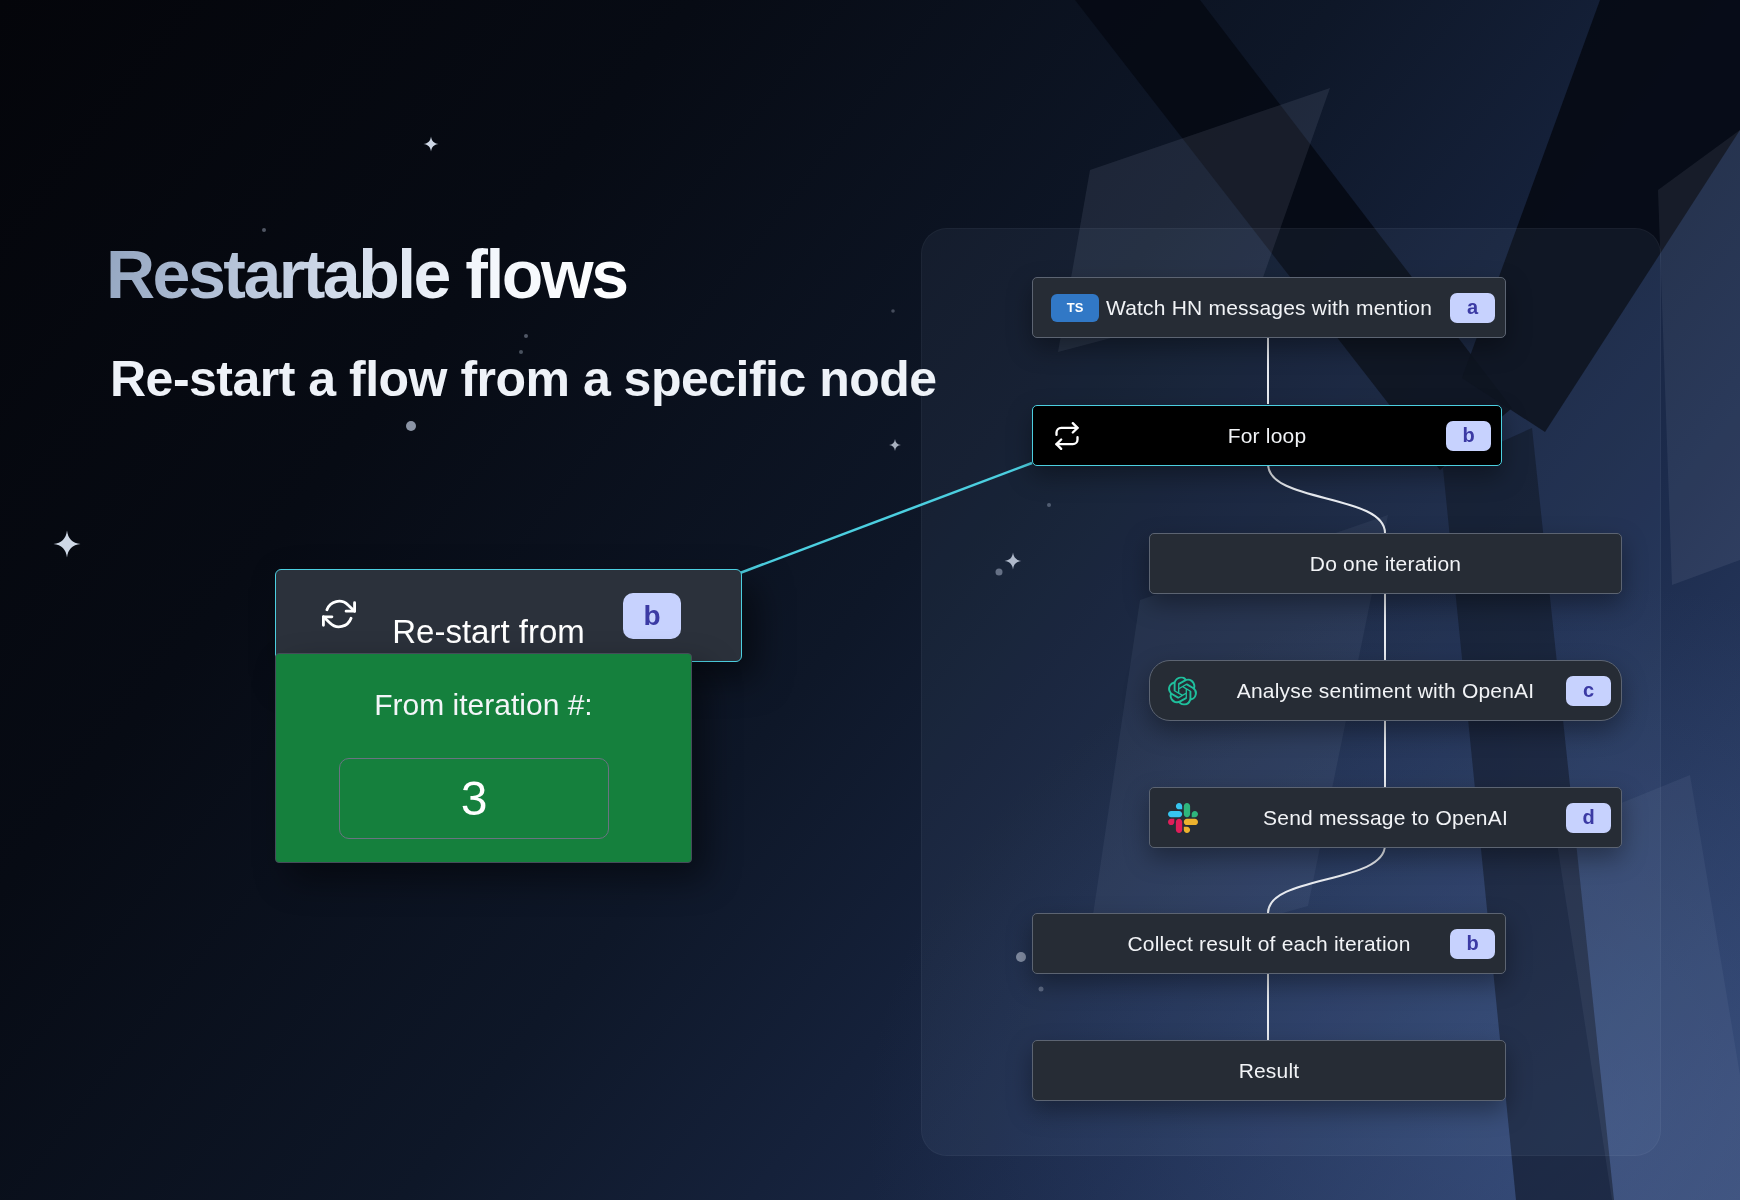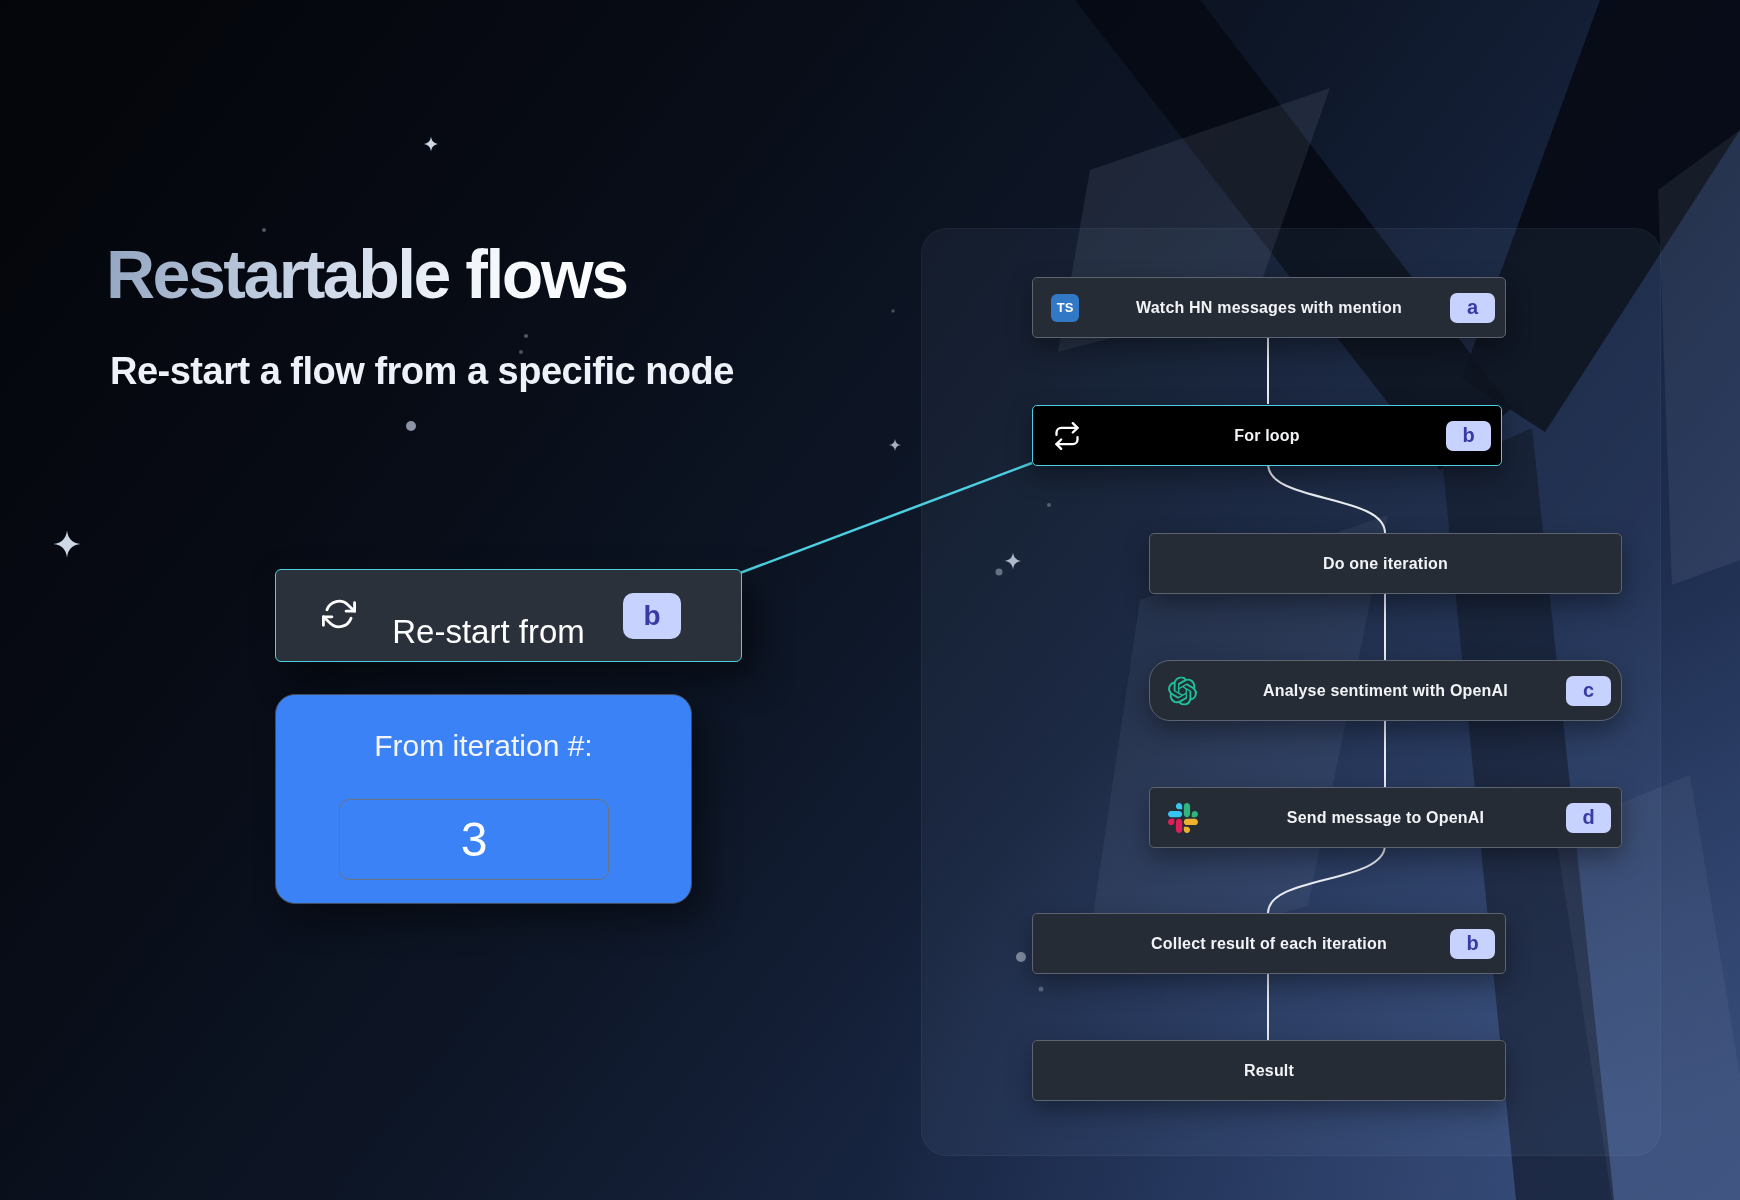--- a/index.html
+++ b/index.html
@@ -15,60 +15,60 @@
   #bg-shapes{position:absolute;left:0;top:0;width:1740px;height:1200px;z-index:0;pointer-events:none;}
   
   #title{
     left:106px;top:193px;z-index:3;
     font-size:68px;font-weight:800;letter-spacing:-2.5px;line-height:1.05;
     background:linear-gradient(105deg,#93a5c0 0%,#c3cfe2 35%,#f1f5fb 68%,#ffffff 100%);
     -webkit-background-clip:text;background-clip:text;color:transparent;
   }
   #subtitle{
     left:110px;top:350px;z-index:3;
-    font-size:38px;font-weight:700;color:#eef2f8;letter-spacing:-0.5px;
+    font-size:50px;font-weight:700;color:#eef2f8;letter-spacing:-0.5px;
   }
   
   #flow-panel{
     left:921px;top:228px;width:738px;height:926px;z-index:1;
     background:rgba(146,168,212,0.07);
     border:1px solid rgba(255,255,255,0.04);
     border-radius:26px;
   }
   #connectors{position:absolute;left:0;top:0;width:1740px;height:1200px;z-index:2;pointer-events:none;}
   
   .node{
     position:absolute;z-index:3;height:59px;
     background:#262c35;border:1px solid #5c6472;border-radius:5px;
     box-shadow:0 10px 24px rgba(0,0,0,0.35);
   }
   .node .nlabel{
     position:absolute;left:0;right:0;top:0;bottom:0;
     display:flex;align-items:center;justify-content:center;
-    color:#f1f3f6;font-size:16px;font-weight:700;letter-spacing:0.2px;
+    color:#f1f3f6;font-size:21px;font-weight:400;letter-spacing:0.2px;
   }
   .node .nicon{
     position:absolute;left:18px;top:50%;transform:translateY(-50%);
     display:flex;align-items:center;justify-content:center;
   }
   .nbadge{
     position:absolute;right:10px;top:50%;transform:translateY(-50%);
     min-width:45px;height:30px;border-radius:7px;
     background:#c7d2fe;color:#3b3aa4;font-size:20px;font-weight:700;
     display:flex;align-items:center;justify-content:center;
   }
   .n1{left:1032px;top:277px;width:472px;}
   .n2{left:1032px;top:405px;width:468px;border:1.5px solid #4ccfe0;background:#000000;}
   .n3{left:1149px;top:533px;width:471px;text-align:center;}
   .n4{left:1149px;top:660px;width:471px;border-radius:21px;}
   .n5{left:1149px;top:787px;width:471px;}
   .n6{left:1032px;top:913px;width:472px;}
   .n7{left:1032px;top:1040px;width:472px;}
   .ts-icon{
-    width:28px;height:28px;border-radius:6px;background:#3178c6;
+    width:48px;height:28px;border-radius:6px;background:#3178c6;
     color:#fff;font-size:13px;font-weight:700;
     display:flex;align-items:center;justify-content:center;letter-spacing:0;
   }
   
   #restart-node{
     left:275px;top:569px;width:465px;height:91px;z-index:3;
     background:#2b313b;border:1.5px solid #4ccfe0;border-radius:6px;
     box-shadow:14px 16px 34px rgba(0,0,0,0.5);
   }
   #restart-node .ricon{position:absolute;left:46px;top:50%;transform:translateY(-50%);}
@@ -78,22 +78,22 @@
     color:#ffffff;font-size:33px;font-weight:400;margin-top:32px;
   }
   #restart-node .rbadge{
     position:absolute;right:60px;top:50%;transform:translateY(-50%);
     min-width:58px;height:46px;border-radius:10px;
     background:#c7d2fe;color:#3b3aa4;font-size:28px;font-weight:700;
     display:flex;align-items:center;justify-content:center;
   }
   
   #iteration-panel{
-    left:275px;top:694px;width:415px;height:208px;z-index:3;
-    background:#3b82f6;border:1px solid #454c59;border-radius:20px;
+    left:275px;top:653px;width:415px;height:208px;z-index:3;
+    background:#15803d;border:1px solid #454c59;border-radius:4px;
     box-shadow:14px 16px 34px rgba(0,0,0,0.45);
   }
   #iteration-label{
     position:absolute;left:0;right:0;top:34px;text-align:center;
     color:#f3f5f8;font-size:30px;font-weight:400;
   }
   #iteration-input{
     position:absolute;left:63px;top:104px;width:270px;height:81px;
     box-sizing:border-box;background:transparent;border:1px solid #6a7382;border-radius:10px;
     color:#ffffff;font-size:48px;font-weight:400;text-align:center;

